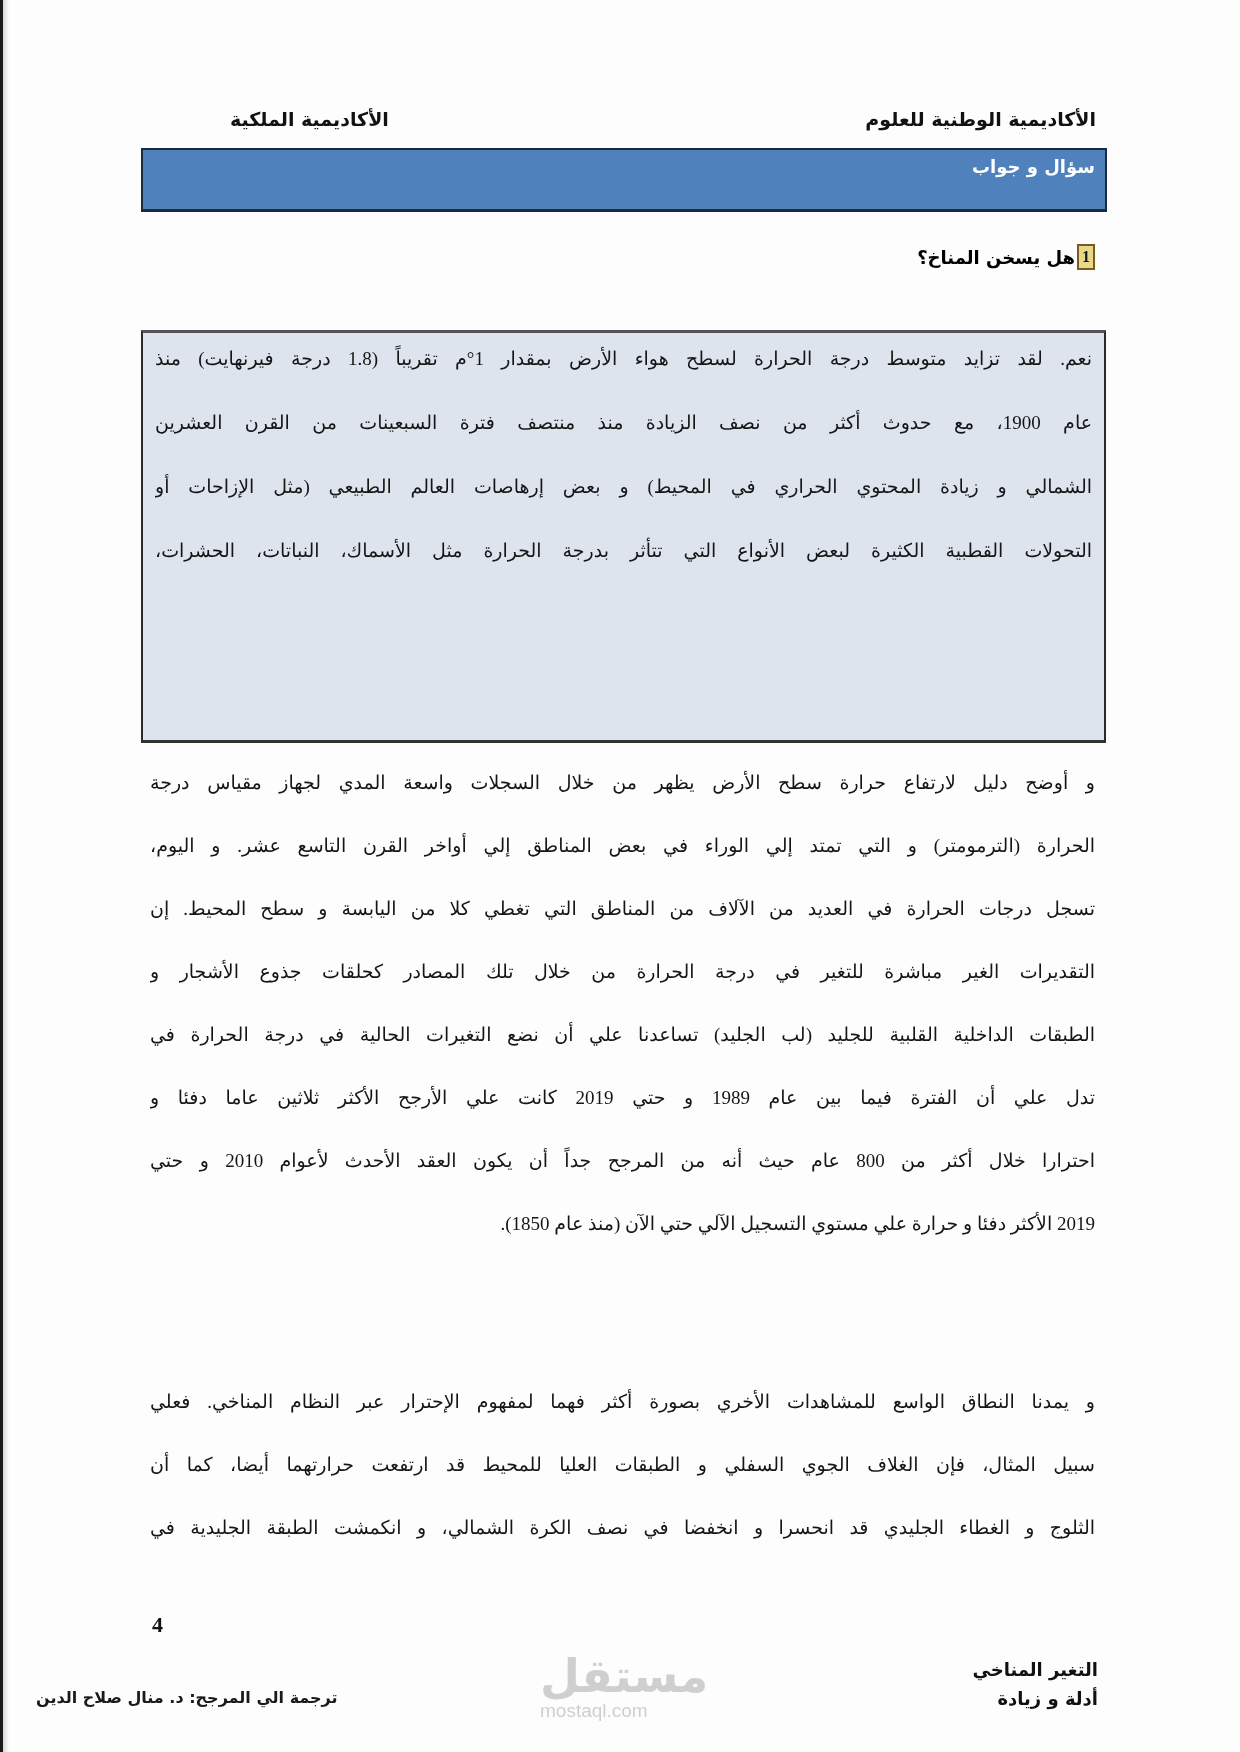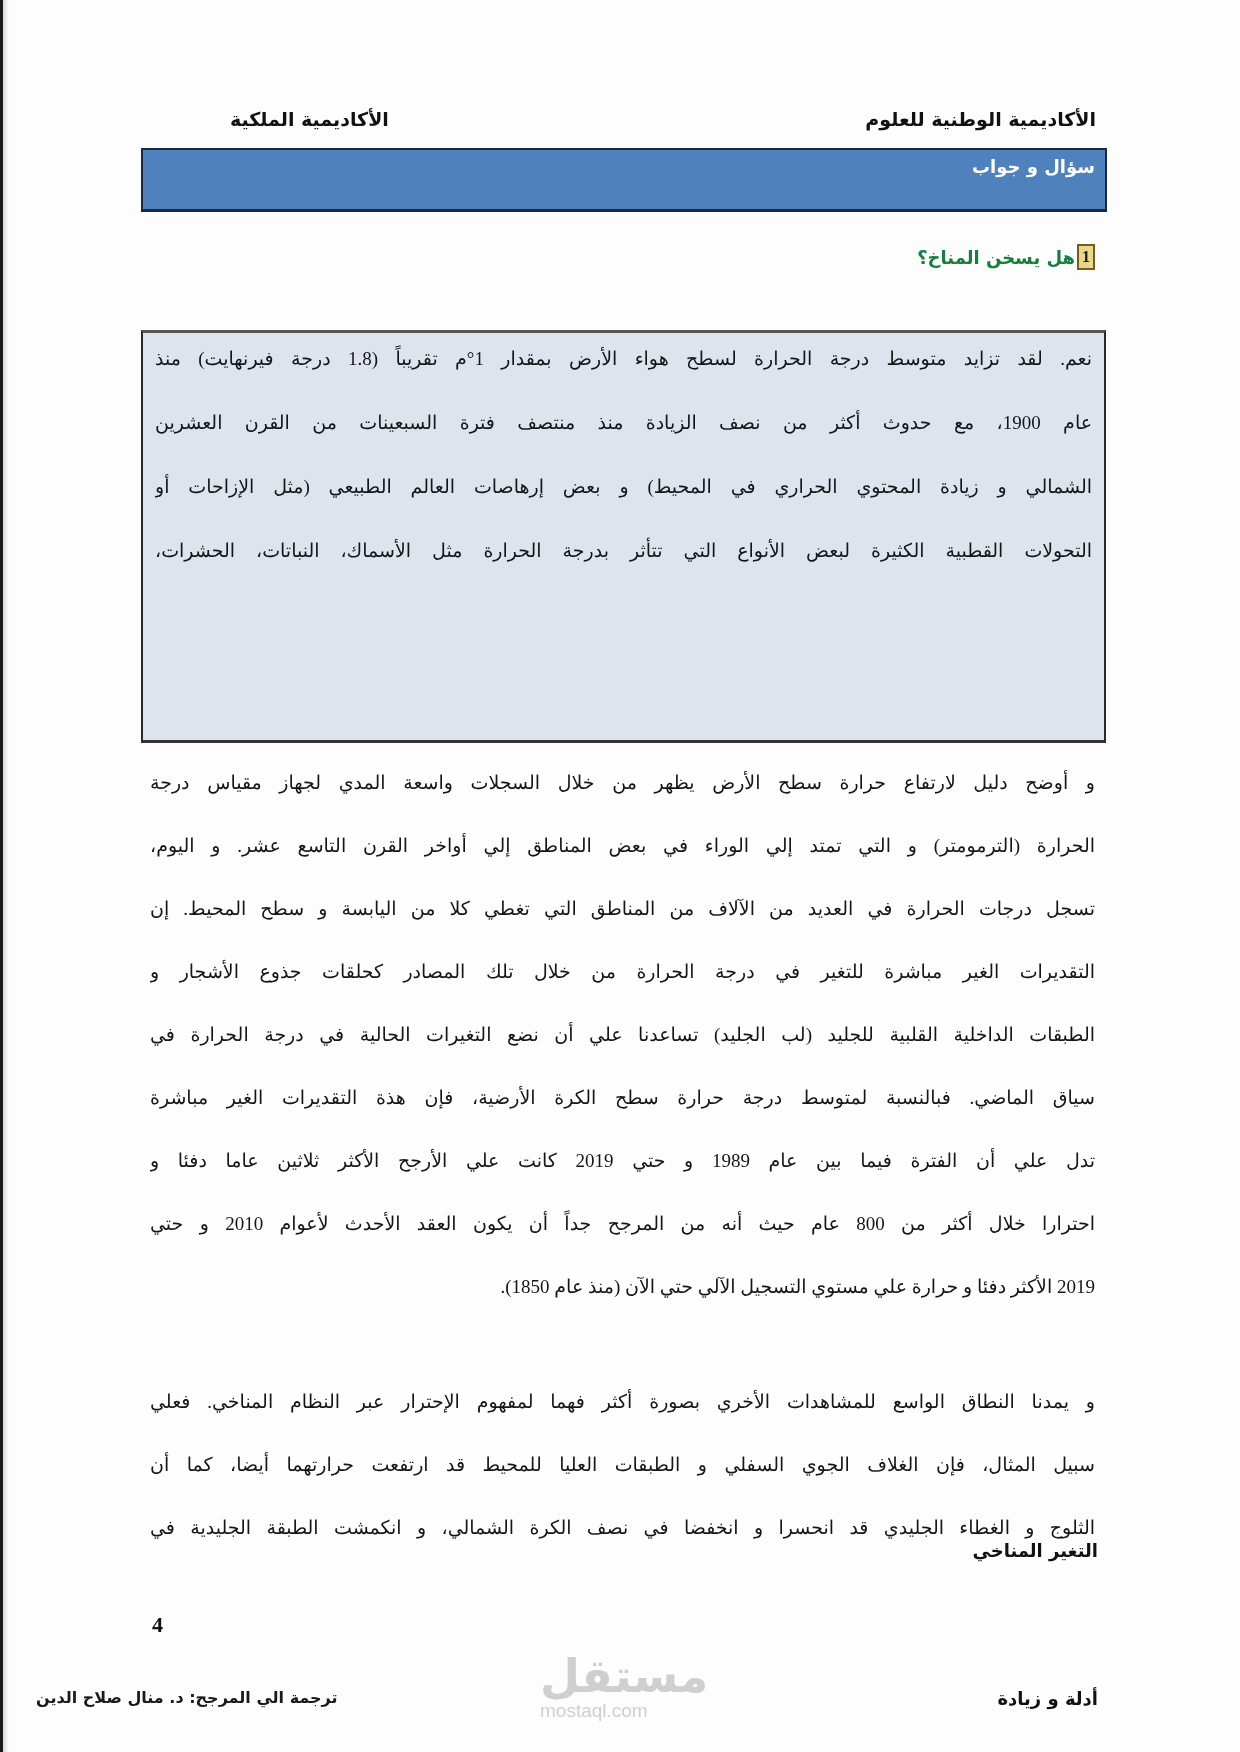--- a/index.html
+++ b/index.html
@@ -84,21 +84,21 @@
       font-weight: bold;
       font-size: 16px;
       line-height: 22px;
       text-align: center;
       color: #1c1c1c;
       font-family: "Liberation Serif", serif;
     }
     .question-text {
       font-weight: bold;
       font-size: 18px;
-      color: #15803d;
+      color: #000000;
       font-family: "DejaVu Sans", sans-serif;
     }
     .answer-box {
       position: absolute;
       top: 330px;
       left: 141px;
       width: 965px;
       height: 413px;
       background: #dde4ee;
       border: 2px solid #2a2a2a;
@@ -149,21 +149,21 @@
     }
     .footer-right {
       position: absolute;
       right: 142px;
       direction: rtl;
       font-weight: bold;
       font-size: 18px;
       font-family: "DejaVu Sans", sans-serif;
       color: #111;
     }
-    #footer-topic { top: 1540px; }
+    #footer-topic { top: 1659px; }
     #footer-subtitle { top: 1688px; }
     .footer-translator {
       position: absolute;
       top: 1688px;
       left: 36px;
       direction: rtl;
       font-weight: bold;
       font-size: 16px;
       font-family: "DejaVu Sans", sans-serif;
       color: #1a1a1a;
@@ -215,21 +215,20 @@
   <div class="answer-line">الشمالي و زيادة المحتوي الحراري في المحيط) و بعض إرهاصات العالم الطبيعي (مثل الإزاحات أو</div>
   <div class="answer-line">التحولات القطبية الكثيرة لبعض الأنواع التي تتأثر بدرجة الحرارة مثل الأسماك، النباتات، الحشرات،</div>
 </div>
 
 <div class="body-section" id="body-para-1">
   <div class="body-line">و أوضح دليل لارتفاع حرارة سطح الأرض يظهر من خلال السجلات واسعة المدي لجهاز مقياس درجة</div>
   <div class="body-line">الحرارة (الترمومتر) و التي تمتد إلي الوراء في بعض المناطق إلي أواخر القرن التاسع عشر. و اليوم،</div>
   <div class="body-line">تسجل درجات الحرارة في العديد من الآلاف من المناطق التي تغطي كلا من اليابسة و سطح المحيط. إن</div>
   <div class="body-line">التقديرات الغير مباشرة للتغير في درجة الحرارة من خلال تلك المصادر كحلقات جذوع الأشجار و</div>
   <div class="body-line">الطبقات الداخلية القلبية للجليد (لب الجليد) تساعدنا علي أن نضع التغيرات الحالية في درجة الحرارة في</div>
-  <div class="body-line">سياق الماضي. فبالنسبة لمتوسط درجة حرارة سطح الكرة الأرضية، فإن هذة التقديرات الغير مباشرة</div>
   <div class="body-line">تدل علي أن الفترة فيما بين عام 1989 و حتي 2019 كانت علي الأرجح الأكثر ثلاثين عاما دفئا و</div>
   <div class="body-line">احترارا خلال أكثر من 800 عام حيث أنه من المرجح جداً أن يكون العقد الأحدث لأعوام 2010 و حتي</div>
   <div class="body-line last">2019 الأكثر دفئا و حرارة علي مستوي التسجيل الآلي حتي الآن (منذ عام 1850).</div>
 </div>
 
 <div class="body-section" id="body-para-2">
   <div class="body-line">و يمدنا النطاق الواسع للمشاهدات الأخري بصورة أكثر فهما لمفهوم الإحترار عبر النظام المناخي. فعلي</div>
   <div class="body-line">سبيل المثال، فإن الغلاف الجوي السفلي و الطبقات العليا للمحيط قد ارتفعت حرارتهما أيضا، كما أن</div>
   <div class="body-line">الثلوج و الغطاء الجليدي قد انحسرا و انخفضا في نصف الكرة الشمالي، و انكمشت الطبقة الجليدية في</div>
 </div>

